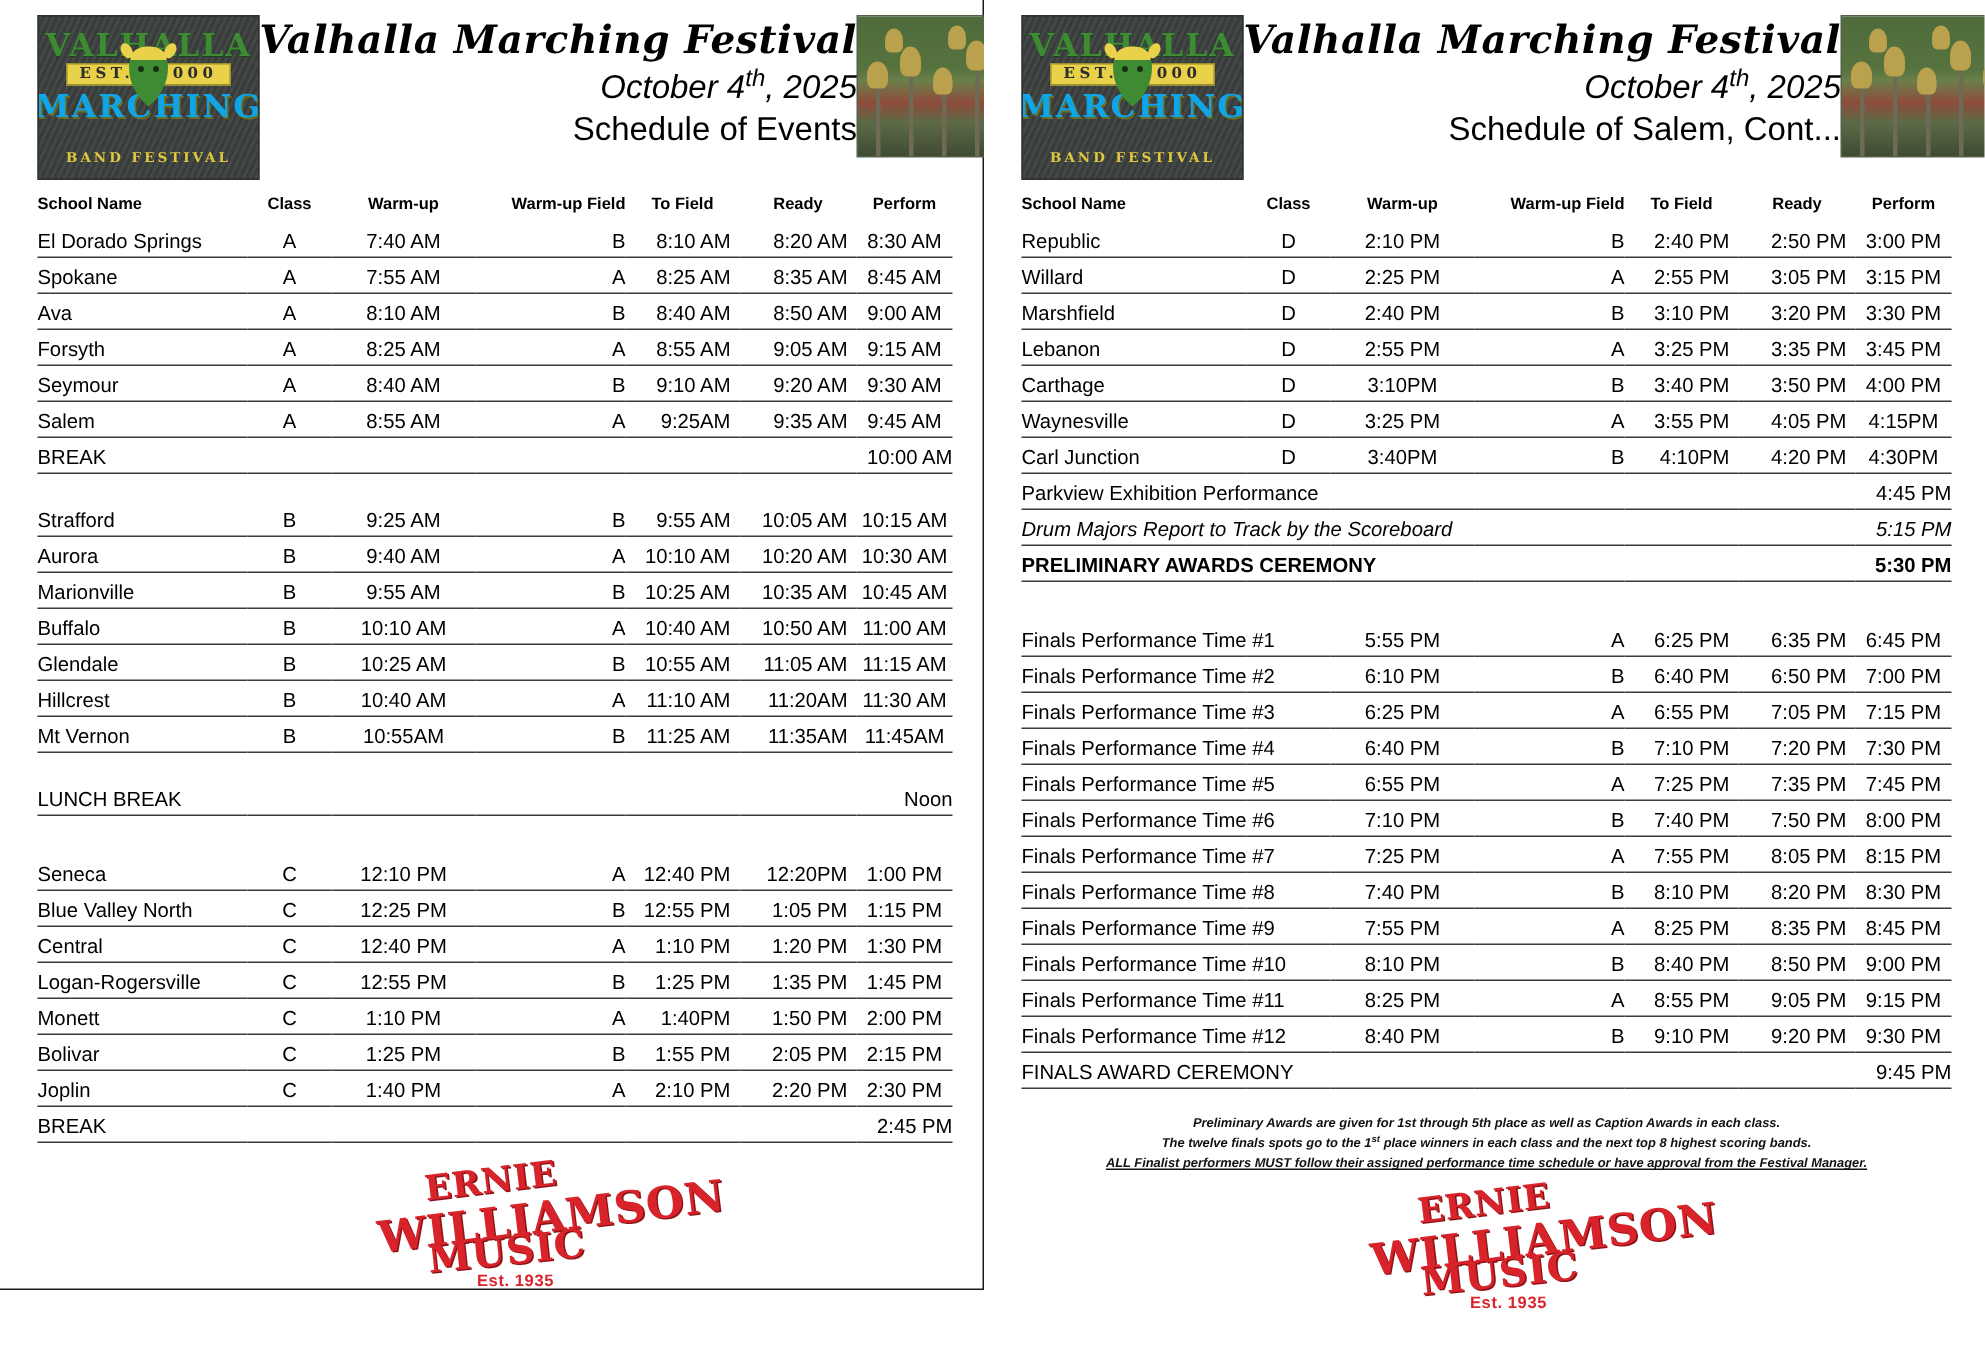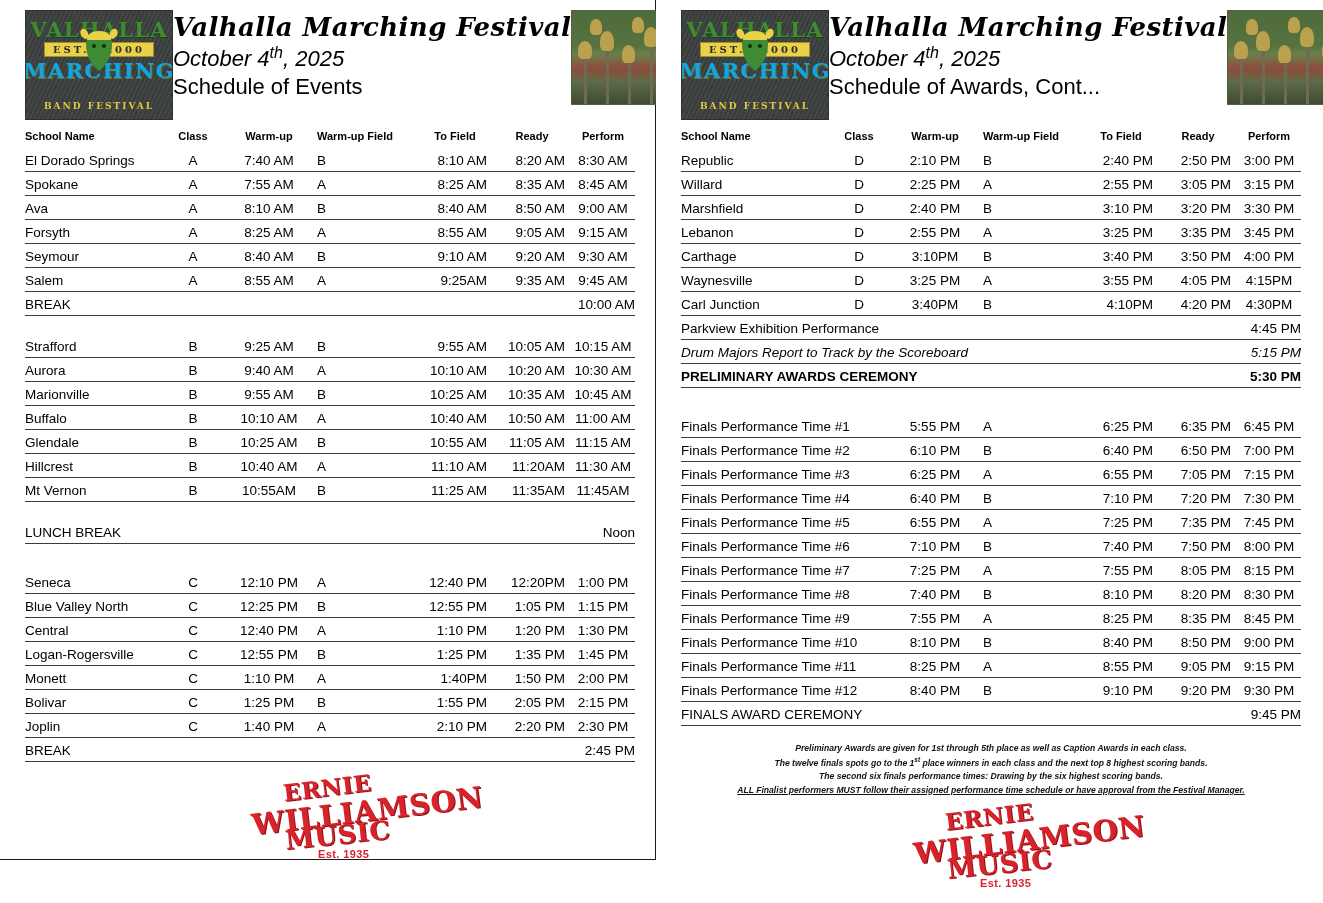--- a/index.html
+++ b/index.html
@@ -123,21 +123,21 @@
     top: 16px;
     left: 50%;
     transform: translateX(-50%);
     width: 42px;
     height: 52px;
     z-index: 3;
   }
 
   .header-titles {
     flex: 1 1 auto;
-    text-align: left;
+    text-align: right;
     padding-top: 4px;
   }
   .title-script {
     font-family: "DejaVu Serif", serif;
     font-style: italic;
     font-weight: bold;
     font-size: 26px;
     letter-spacing: 0.4px;
     line-height: 1.05;
     white-space: nowrap;
@@ -200,21 +200,21 @@
   tr.spacer td {
     border-bottom: none;
     height: 18px;
     padding: 0;
   }
   tr.spacer.tall td { height: 26px; }
 
   .c-school  { text-align: left;  }
   .c-class   { text-align: center; }
   .c-warm    { text-align: center; }
-  .c-field   { text-align: left; }
+  .c-field   { text-align: right; }
   .c-tofield { text-align: right; padding-right: 6px !important; }
   .c-ready   { text-align: right; padding-right: 6px !important; }
   .c-perform { text-align: center; }
 
   th.c-tofield, th.c-ready, th.c-perform { text-align: center; padding-right: 0 !important; }
 
   td.full-span { text-align: left; }
   td.val-right { text-align: right; }
   .italic-row { font-style: italic; }
   .bold-row   { font-weight: bold; }
@@ -588,21 +588,21 @@
           <span>EST.</span>
           <span>2000</span>
         </div>
         <div class="logo-marching">MARCHING</div>
         <div class="logo-band">BAND FESTIVAL</div>
       </div>
 
       <div class="header-titles">
         <div class="title-script">Valhalla Marching Festival</div>
         <div class="title-date"><span>October 4</span><sup>th</sup><span>, 2025</span></div>
-        <div class="title-sub">Schedule of Awards, Cont...</div>
+        <div class="title-sub">Schedule of Salem, Cont...</div>
       </div>
 
       <div class="header-photo">
         <div class="post" style="left:12px;  top:46px; height:47px;"></div>
         <div class="post" style="left:34px;  top:38px; height:55px;"></div>
         <div class="post" style="left:56px;  top:52px; height:41px;"></div>
         <div class="post" style="left:78px;  top:36px; height:57px;"></div>
 
         <div class="trophy" style="left:6px;  top:30px; width:14px; height:18px;"></div>
         <div class="trophy" style="left:28px; top:20px; width:14px; height:20px;"></div>
@@ -827,21 +827,20 @@
           <tr>
             <td class="full-span" colspan="6">FINALS AWARD CEREMONY</td>
             <td class="val-right">9:45 PM</td>
           </tr>
         </tbody>
     </table>
 
     <div class="footnote" id="footnote">
         <div>Preliminary Awards are given for 1st through 5th place as well as Caption Awards in each class.</div>
         <div>The twelve finals spots go to the 1<sup>st</sup> place winners in each class and the next top 8 highest scoring bands.</div>
-        <div>The second six finals performance times: Drawing by the six highest scoring bands.</div>
         <div class="underlined">ALL Finalist performers MUST follow their assigned performance time schedule or have approval from the Festival Manager.</div>
       </div>
 
     <div class="sponsor sponsor-right">
       <div class="sponsor-mark">
         <div class="ew-line ew-ernie">ERNIE</div>
         <div class="ew-line ew-will">WILLIAMSON</div>
         <div class="ew-line ew-music">MUSIC</div>
         <div class="ew-est">Est. 1935</div>
       </div>

